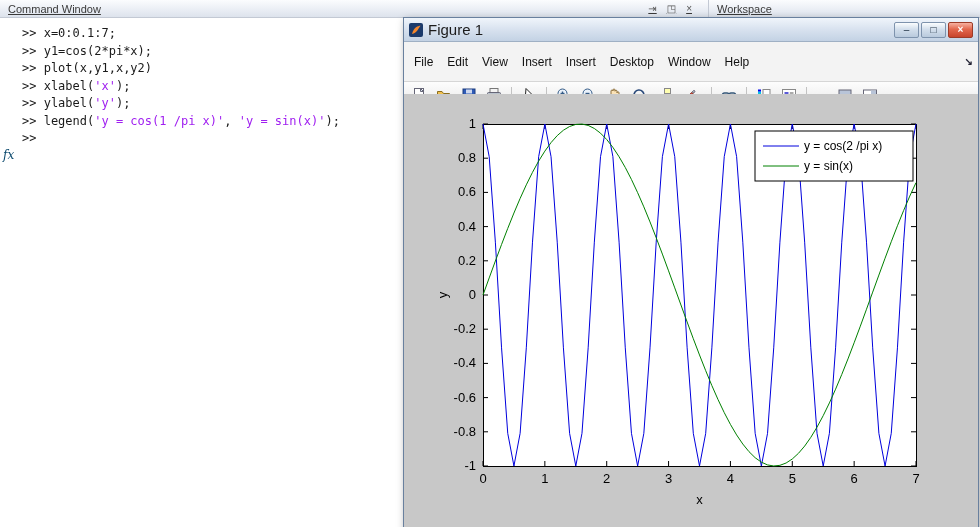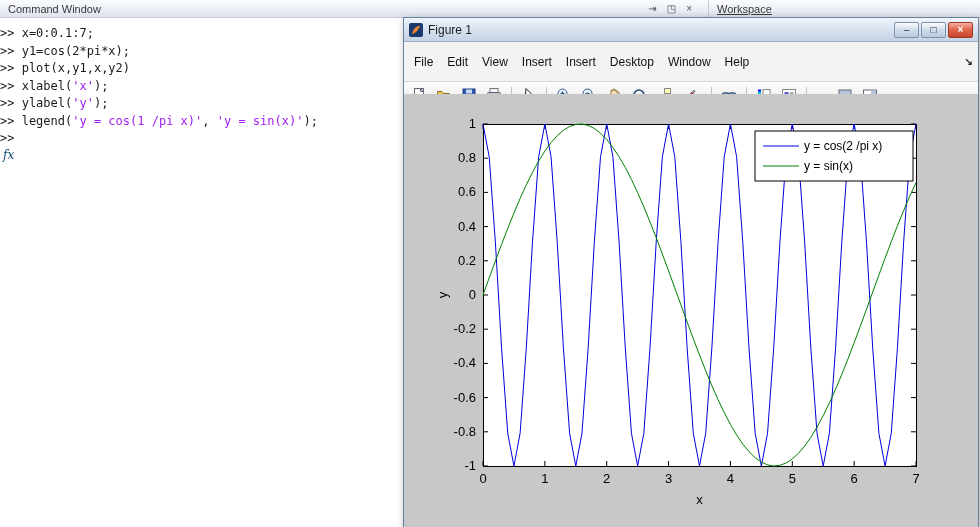--- a/index.html
+++ b/index.html
@@ -9,48 +9,48 @@
     background:#ffffff; font-family:"Liberation Sans", sans-serif;
   }
   
   .panel-header{
     position:absolute; top:0; height:18px;
     background:linear-gradient(#fbfcfe,#e9edf4 60%,#dde3ec);
     border-bottom:1px solid #c3c9d4;
     display:flex; align-items:center;
     font-size:11px; color:#3a3a3a; padding-left:8px;
   }
-  .cmd-header{ left:0; width:709px; border-right:1px solid #c3c9d4; }
+  .cmd-header{ left:0; width:709px; border-right:1px solid #c3c9d4;text-decoration:underline; }
   .ws-header{ left:709px; width:271px;text-decoration:underline; }
   .hdr-icons{ margin-left:auto; margin-right:16px; display:flex; gap:10px; }
   .hdr-icon{ font-size:10px; color:#555; cursor:default; line-height:16px; }
   
   .cmd-body{ position:absolute; top:18px; left:0; width:709px; bottom:0; background:#fff; }
   .cmd-lines{ padding-top:7px; }
   .cmd-line{
-    white-space:pre;
+    padding-left:22px; white-space:pre;
     font:12px "DejaVu Sans Mono", monospace; line-height:17.5px; color:#1a1a1a;
   }
   .cmd-line .string{ color:#a020f0; }
   .fx-prompt{
     position:absolute; left:3px; top:130px;
     font:italic 12px "DejaVu Serif", serif; color:#0c4a6e;
   }
   
   .figure-window{
     position:absolute; left:403px; top:17px; width:576px; height:520px;
     background:#c8c8c8; border:1px solid #69809e;
     box-shadow:2px 3px 8px rgba(0,0,0,.35);
   }
   .fig-titlebar{
     height:24px; display:flex; align-items:center; gap:5px; padding:0 5px;
     background:linear-gradient(#f0f5fb,#d8e2ef 50%,#c3d2e4);
     border-bottom:1px solid #9fb0c4;
   }
-  .fig-title{ font-size:12px; color:#1c1c1c; }
+  .fig-title{ font-size:15px; color:#1c1c1c; }
   .win-btns{ margin-left:auto; display:flex; gap:2px; }
   .win-btn{
     width:25px; height:16px; border:1px solid #7e93ad; border-radius:2px;
     background:linear-gradient(#fbfdfe,#d3dfec 45%,#b9cadd);
     font-size:10px; line-height:13px; text-align:center; color:#223344; cursor:default;
   }
   .win-btn.close{
     background:linear-gradient(#f6b1a1,#e2674d 45%,#c8442c);
     color:#fff; border-color:#9c3b28; font-weight:bold;
   }

